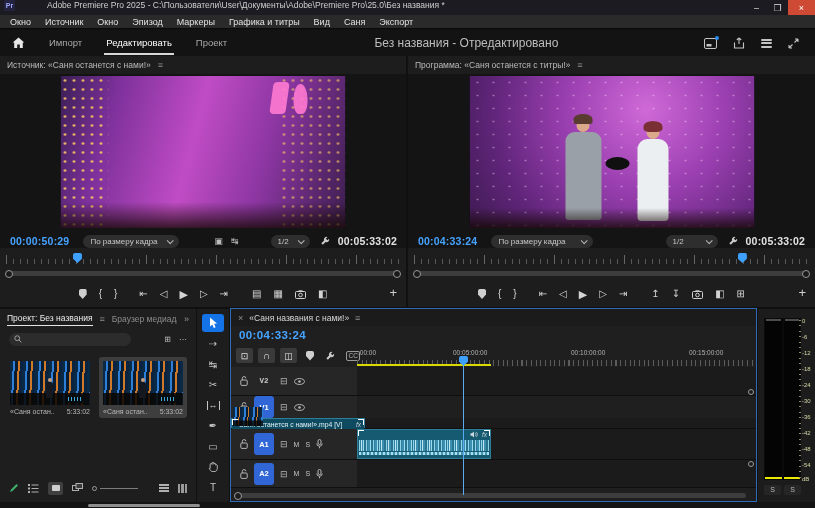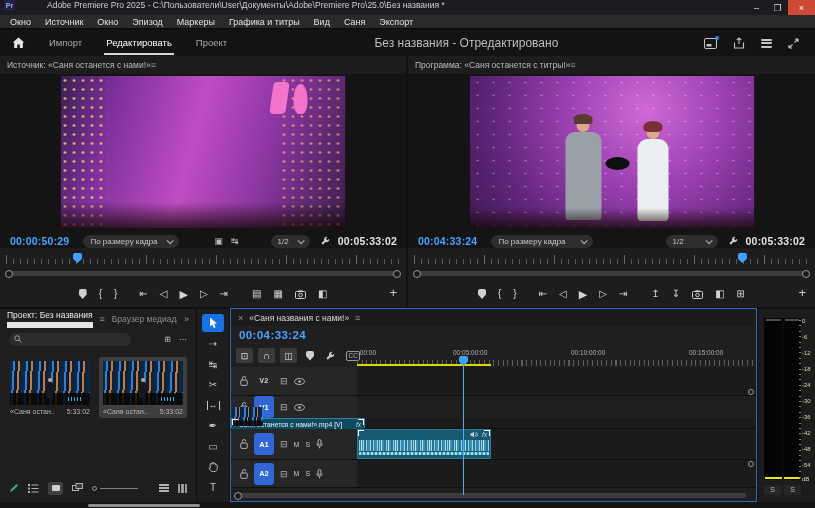--- a/index.html
+++ b/index.html
@@ -34,21 +34,21 @@
   .hdr-icons { margin-left:auto; display:flex; align-items:center; gap:16px; margin-right:16px; }
   .qx-wrap { position:relative; }
   .qx-dot { position:absolute; right:-2px; top:-2px; width:4px; height:4px; border-radius:50%; background:#2d8ceb; }
   .ws-icon { display:flex; flex-direction:column; gap:1.5px; }
   .ws-icon i { display:block; width:11px; height:2px; background:#c4c4c4; border-radius:1px; }
 
   
   .monitor { position:absolute; top:56px; height:251px; background:#1d1d1d; }
   .monitor.src { left:0; width:406px; }
   .monitor.prg { left:408px; width:407px; }
-  .mon-header { height:18px; display:flex; align-items:center; padding-left:7px; font-size:8.5px; color:#bababa; }
+  .mon-header { height:18px; display:flex; align-items:center; padding-left:7px; font-size:8.5px; color:#bababa; gap:7px; }
   .ham { font-size:9px; color:#8f8f8f; }
   .video-area { position:absolute; top:18px; left:0; width:100%; height:174px; background:#141414; }
   .video { position:absolute; top:2px; left:50%; transform:translateX(-50%); width:285px; height:152px; overflow:hidden; background:#000; }
 
   
   .scene-src { position:absolute; inset:0; background:linear-gradient(105deg,#3a1f55 0%,#7c309a 18%,#c04cc4 46%,#8c36a2 70%,#3c1e4e 100%); }
   .scene-src .dots { position:absolute; top:0; bottom:0; background-image:radial-gradient(circle,#ffc763 1.2px,rgba(120,60,30,0) 1.5px); background-size:9px 9px; opacity:.85; }
   .scene-src .dots.l { left:0; width:48px; }
   .scene-src .dots.r { right:0; width:66px; opacity:.6; }
   .glyph-blob { position:absolute; background:#ff7ad2; border-radius:4px; opacity:.9; }
@@ -81,21 +81,21 @@
 
   .transport { position:absolute; top:226px; left:0; width:100%; height:24px; display:flex; align-items:center; justify-content:center; gap:12px; font-size:10px; color:#d4d4d4; }
   .transport .t { line-height:1; }
   .mk-icon { width:8px; height:10px; background:#cfcfcf; border-radius:2px 2px 0 0; clip-path:polygon(0 0,100% 0,100% 55%,50% 100%,0 55%); }
   .play-t { font-size:11px; }
   .plus-btn { position:absolute; right:9px; top:230px; font-size:13px; color:#d0d0d0; line-height:1; }
 
   
   .project-panel { position:absolute; left:0; top:309px; width:196px; height:193px; background:#1e1e1e; }
   .pp-tabs { height:20px; display:flex; align-items:center; padding:0 7px; font-size:8.5px; gap:7px; }
-  .pp-tab-active { color:#eaeaea; border-bottom:6px solid #e5e5e5; padding-bottom:2px; white-space:nowrap; }
+  .pp-tab-active { color:#eaeaea; border-bottom:1px solid #e5e5e5; padding-bottom:2px; white-space:nowrap; }
   .pp-tab2 { color:#8c8c8c; white-space:nowrap; overflow:hidden; max-width:72px; }
   .pp-chevrons { margin-left:auto; color:#9a9a9a; font-size:9px; }
   .pp-crumb { height:16px; display:flex; align-items:center; gap:5px; padding-left:9px; font-size:8.5px; color:#c9c9c9; }
   .pp-search-row { height:20px; display:flex; align-items:center; gap:8px; padding:0 9px; }
   .search-box { width:122px; height:13px; background:#2c2c2c; border-radius:7px; display:flex; align-items:center; padding:0 5px; gap:4px; }
   .search-box input { background:transparent; border:none; outline:none; width:100%; font-size:8px; color:#ddd; }
   .pp-items { display:flex; gap:5px; padding:8px 6px 0 6px; }
   .pitem { width:88px; padding:4px 4px 3px; border-radius:3px; }
   .pitem.selected { background:#3e3e3e; }
   .pthumb { position:relative; width:80px; height:44px; overflow:hidden; background:

